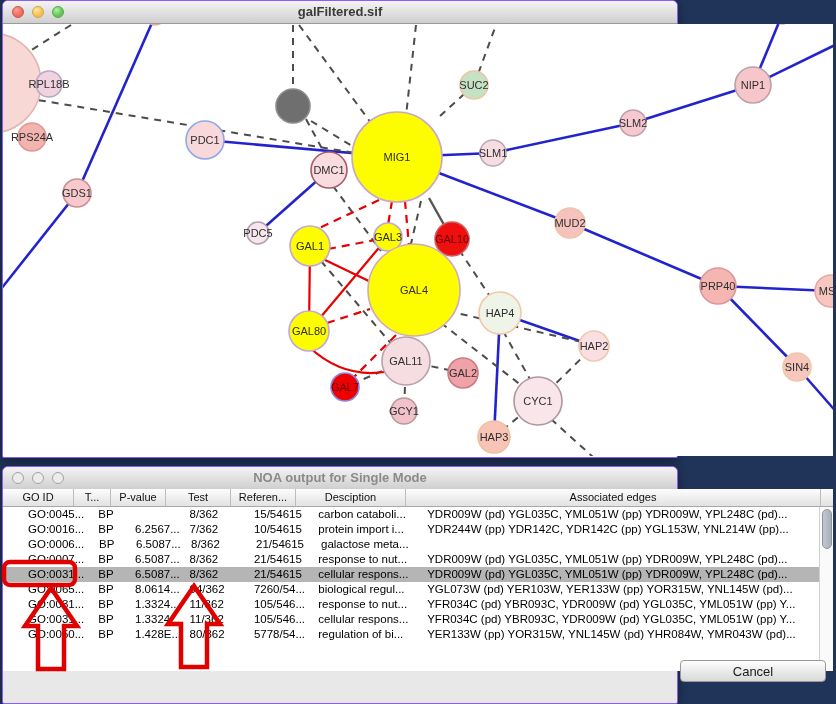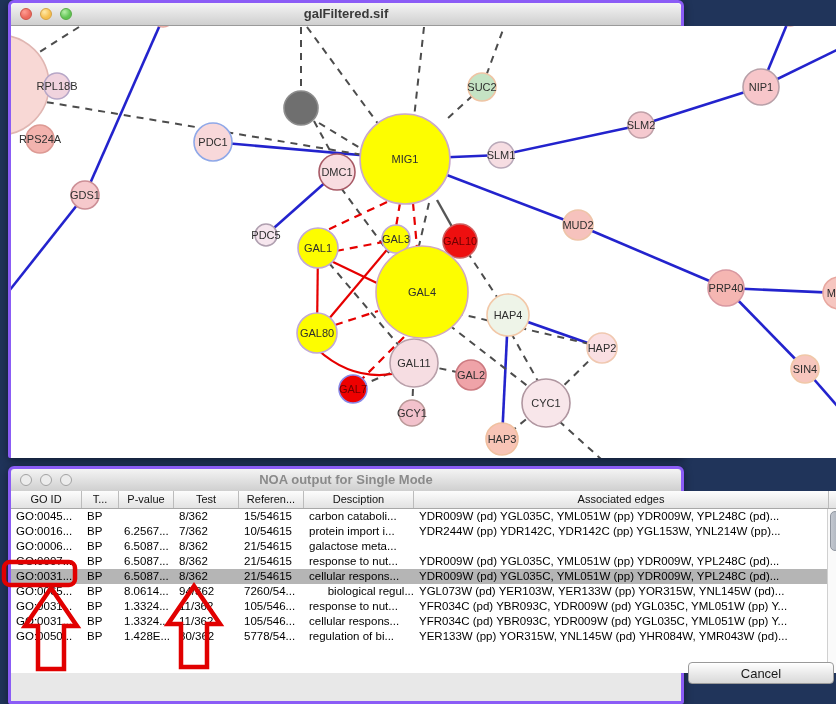--- a/index.html
+++ b/index.html
@@ -1,38 +1,38 @@
 <!DOCTYPE html>
 <html><head>
 <meta charset="utf-8">
 <style>
   html,body{margin:0;padding:0;}
   body{width:836px;height:704px;background:#20345a;position:relative;overflow:hidden;
        font-family:"Liberation Sans",sans-serif;-webkit-font-smoothing:antialiased;}
-  .window{position:absolute;left:8px;width:676px;background:#fff;border:3px solid #8b5cf6;
+  .window{position:absolute;left:2px;width:676px;background:#fff;border:1px solid #8b5cf6;
           box-sizing:border-box;border-radius:6px 6px 2px 2px;box-shadow:0 2px 8px rgba(0,0,0,.45);}
   .titlebar{height:22px;background:linear-gradient(#f4f4f4,#cfcfcf);border-bottom:1px solid #9a9a9a;
             border-radius:5px 5px 0 0;position:relative;text-align:center;}
   .titlebar .title{font-size:13px;font-weight:bold;color:#3a3a3a;line-height:22px;}
   .titlebar.inactive .title{color:#8a8a8a;}
   .lights{position:absolute;left:9px;top:5px;display:flex;gap:8px;}
   .light{width:12px;height:12px;border-radius:50%;box-sizing:border-box;}
   .light.red{background:radial-gradient(circle at 35% 30%,#ff9d92,#ec6a5e 60%);border:1px solid #ce5347;}
   .light.yellow{background:radial-gradient(circle at 35% 30%,#ffe9a8,#f5bf4f 60%);border:1px solid #d6a243;}
   .light.green{background:radial-gradient(circle at 35% 30%,#b6efa8,#61c454 60%);border:1px solid #56a944;}
   .light.off{background:#ececec;border:1px solid #a2a2a2;}
   #win-network{top:0;height:458px;}
   #net-canvas{position:absolute;left:0;top:23px;width:830px;height:432px;background:#fff;overflow:hidden;}
   #win-table{top:466px;height:238px;background:#e8e8e8;}
   #table-area{position:absolute;left:0;top:22px;width:830px;height:182px;background:#fff;}
   .thead{display:flex;height:18px;background:linear-gradient(#fdfdfd,#e2e2e2);
          border-bottom:1px solid #a8a8a8;box-sizing:border-box;}
   .th{font-size:11px;color:#111;text-align:center;line-height:17px;border-right:1px solid #bcbcbc;
       box-sizing:border-box;overflow:hidden;white-space:nowrap;}
-  .trow{display:flex;height:15px;}
+  .trow{display:flex;height:15px;padding-left:20px;}
   .trow.sel{background:#b5b5b5;}
   .td{font-size:11.5px;color:#000;line-height:15px;padding-left:5px;box-sizing:border-box;
       overflow:hidden;white-space:nowrap;}
   #scrollbar{position:absolute;right:0;top:18px;width:14px;height:164px;background:#fafafa;
              border-left:1px solid #d0d0d0;box-sizing:border-box;}
   #scroll-thumb{position:absolute;left:1.5px;top:2px;width:10px;height:40px;border-radius:6px;
                 background:linear-gradient(90deg,#c3c8d0,#a9b0bb);border:1px solid #8e949e;box-sizing:border-box;}
   .btn{position:absolute;height:22px;border:1px solid #9a9a9a;border-radius:4px;
        background:linear-gradient(#ffffff,#e9e9e9 55%,#d9d9d9);font-size:13px;color:#1a1a1a;
        text-align:center;line-height:21px;box-shadow:0 1px 0 rgba(255,255,255,.7) inset;box-sizing:border-box;}
@@ -232,21 +232,21 @@
           <div class="td" style="width: 65px;">21/54615</div>
           <div class="td" style="width: 110px;">cellular respons...</div>
           <div class="td" style="width: 415px;">YDR009W (pd) YGL035C, YML051W (pp) YDR009W, YPL248C (pd)...</div>
         </div>
         <div class="trow">
           <div class="td" style="width: 71px;">GO:0065...</div>
           <div class="td" style="width: 37px;">BP</div>
           <div class="td" style="width: 55px;">8.0614...</div>
           <div class="td" style="width: 65px;">94/362</div>
           <div class="td" style="width: 65px;">7260/54...</div>
-          <div class="td" style="width: 110px; text-align: right;">biological regul...</div>
+          <div class="td" style="width: 110px;">biological regul...</div>
           <div class="td" style="width: 415px;">YGL073W (pd) YER103W, YER133W (pp) YOR315W, YNL145W (pd)...</div>
         </div>
         <div class="trow">
           <div class="td" style="width: 71px;">GO:0031...</div>
           <div class="td" style="width: 37px;">BP</div>
           <div class="td" style="width: 55px;">1.3324...</div>
           <div class="td" style="width: 65px;">11/362</div>
           <div class="td" style="width: 65px;">105/546...</div>
           <div class="td" style="width: 110px;">response to nut...</div>
           <div class="td" style="width: 415px;">YFR034C (pd) YBR093C, YDR009W (pd) YGL035C, YML051W (pp) Y...</div>

